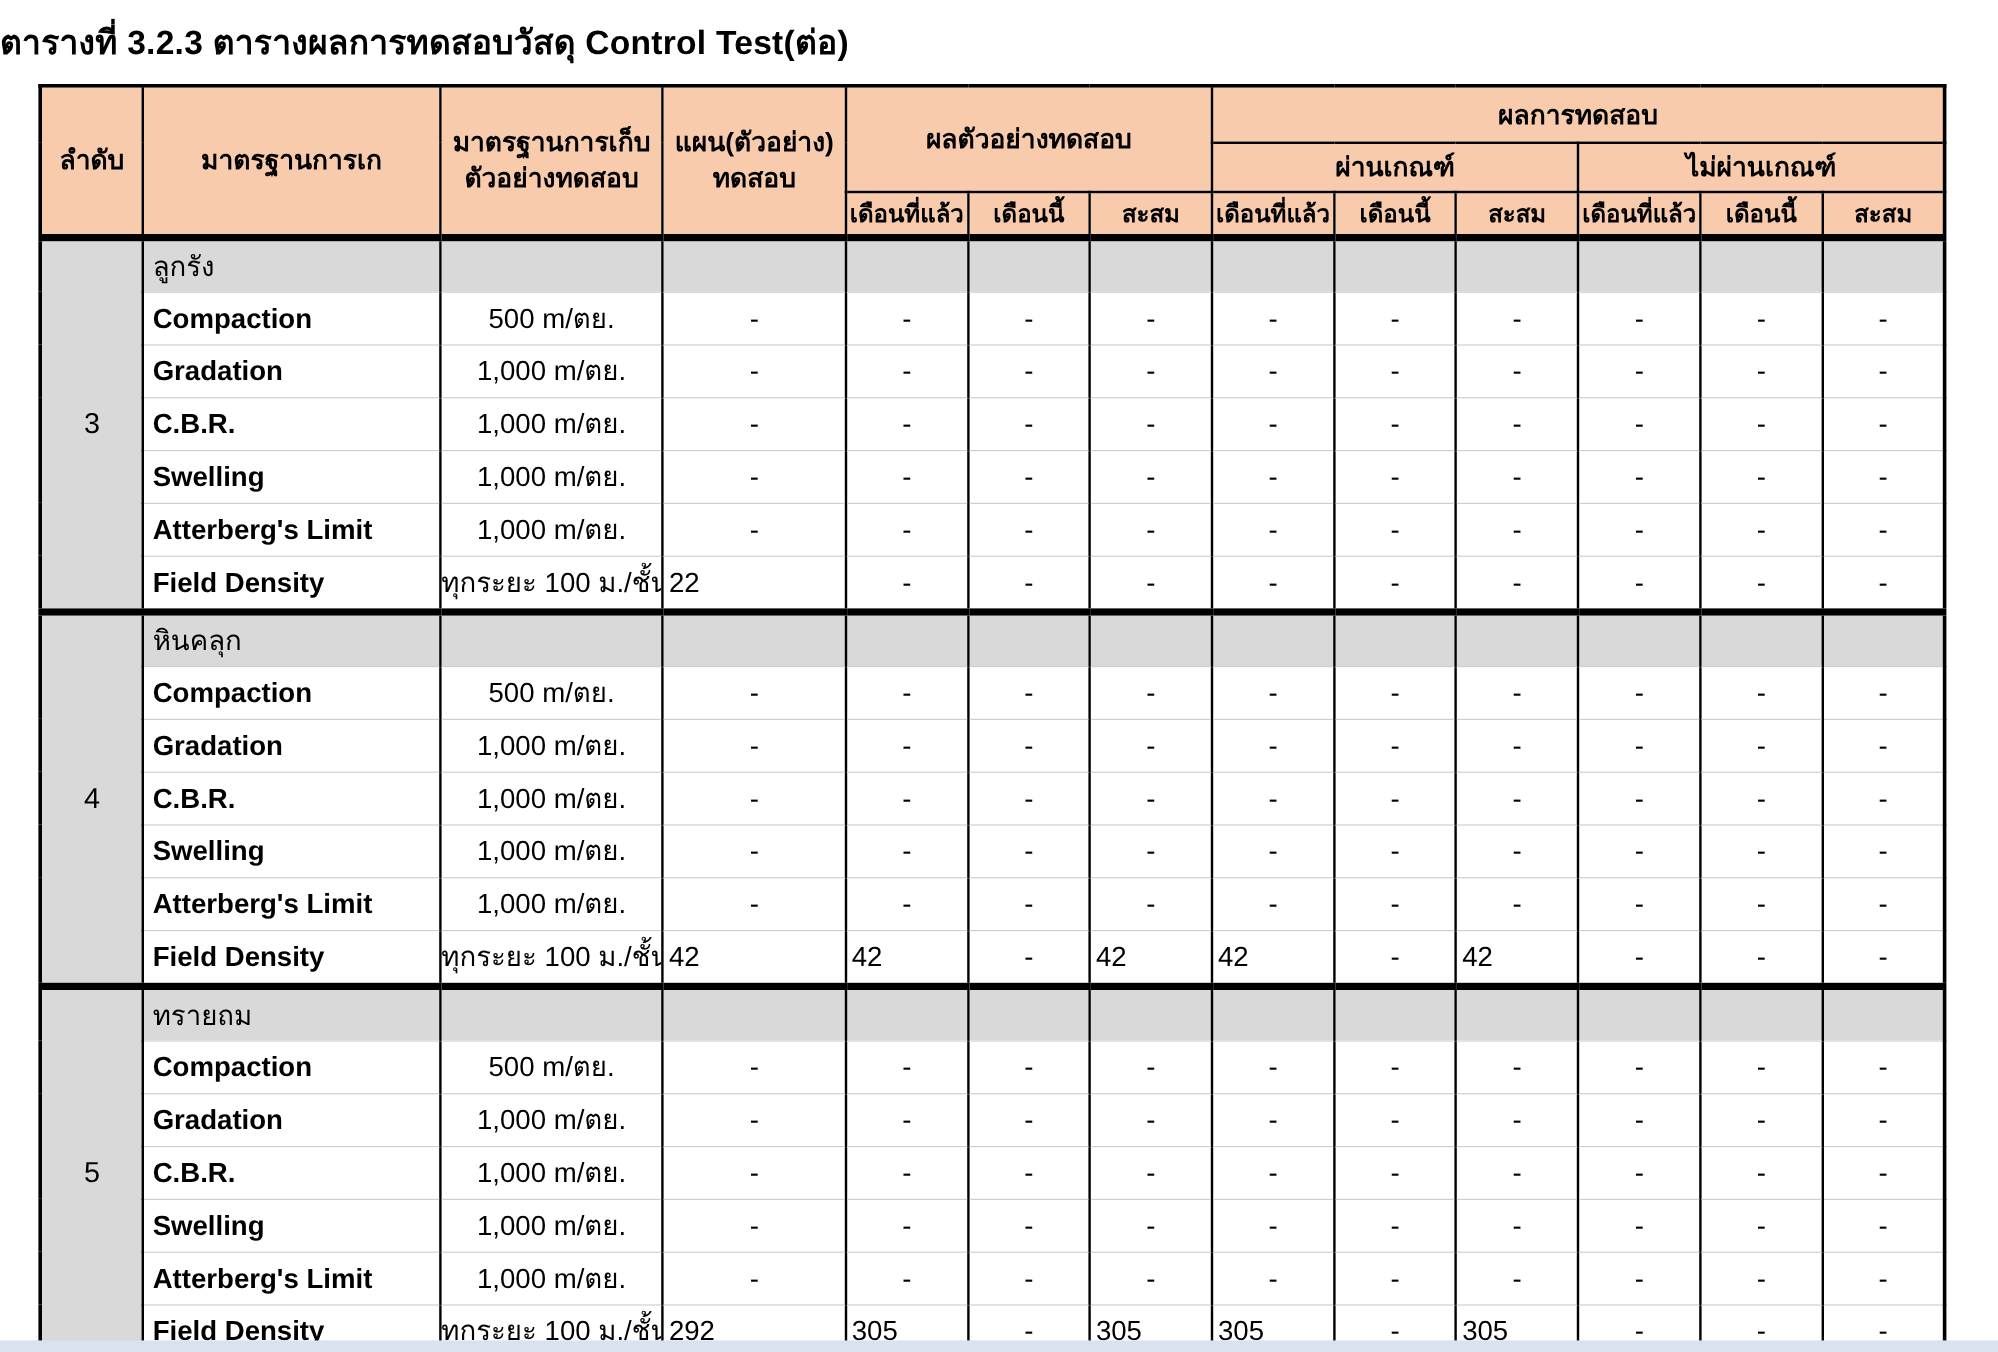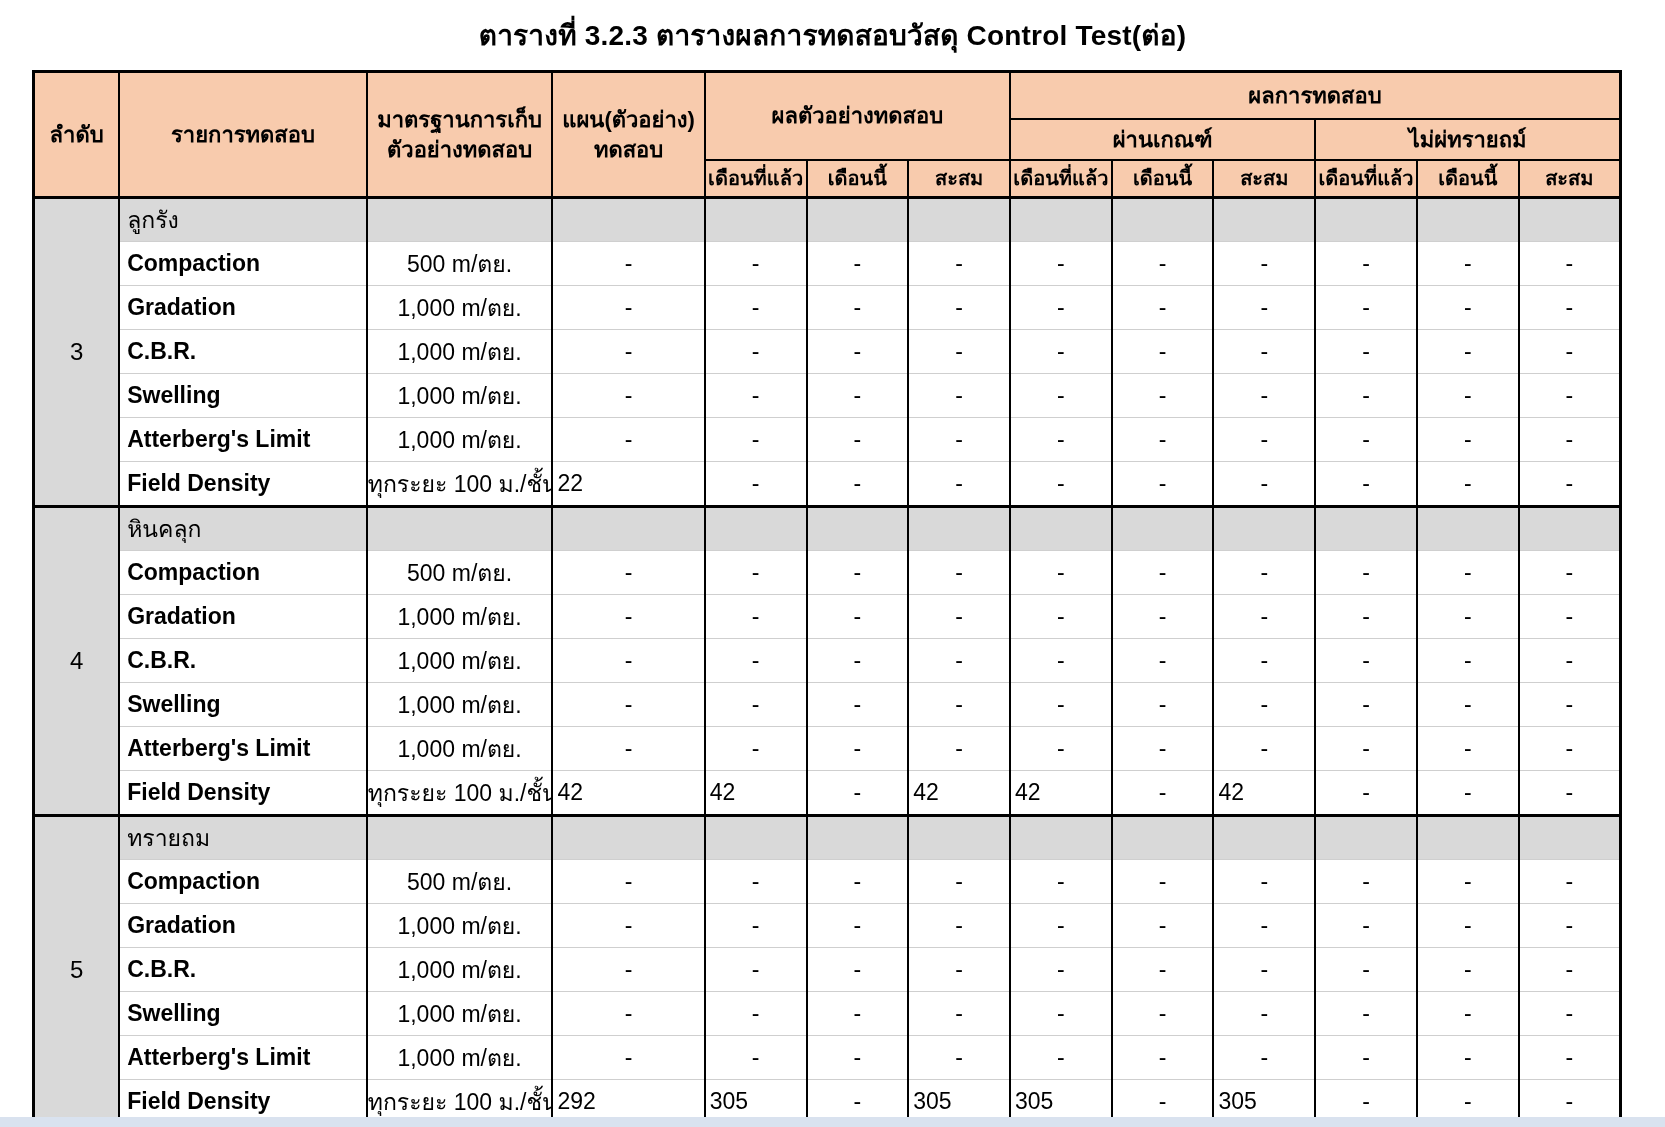--- a/index.html
+++ b/index.html
@@ -1,21 +1,21 @@
 <!DOCTYPE html>
 <html><head>
 <meta charset="utf-8">
 <style>
   html,body { margin:0; padding:0; background:#ffffff; }
   body {
     width:1665px; height:1127px; position:relative; overflow:hidden;
     font-family:"Liberation Sans", sans-serif; color:#000;
   }
   .title {
-    text-align:center; font-weight:bold; font-size:28px;
+    text-align:left; font-weight:bold; font-size:28px;
     padding-top:13px; letter-spacing:0.2px;
   }
   .tbl-wrap { position:absolute; left:32px; top:70px; width:1590px; }
   table {
     width:100%; border-collapse:collapse; table-layout:fixed;
     border:3px solid #000;
   }
   col.c-no   { width:5.4%; }
   col.c-item { width:15.6%; }
   col.c-std  { width:11.7%; }
@@ -33,21 +33,21 @@
   thead tr.r3 th { font-size:20px; border-bottom:3px solid #000; white-space:nowrap; }
   .pre { white-space:pre-line; line-height:1.35; }
 
   tbody td {
     border-left:2px solid #000; border-right:2px solid #000;
     border-top:1.5px solid #cfcfcf;
     font-size:23px; padding:0 4px; vertical-align:middle;
     overflow:hidden; white-space:nowrap; height:43px;
   }
   tbody tr.section-row td {
-    background:#D9D9D9; border-top:3px solid #000000; height:42px;
+    background:#D9D9D9; border-top:6px solid #000000; height:42px;
   }
   tbody td.no-cell {
     background:#ffffff; text-align:center; font-size:24px;
     vertical-align:middle;
   }
   tbody td.mat { text-align:left; padding-left:7px; }
   tbody td.tname { text-align:left; padding-left:7px;font-weight:bold; }
   tbody td.std { text-align:center; }
   tbody td.clip { padding:0; }
   tbody td.num { text-align:left; padding-right:4px; }
@@ -76,31 +76,31 @@
       <col class="c-val">
         <col class="c-val">
         <col class="c-val">
       <col class="c-val">
         <col class="c-val">
         <col class="c-val">
     </colgroup>
     <thead>
       <tr class="r1">
         <th rowspan="3">ลำดับ</th>
-        <th rowspan="3">รายการทดสอบ</th>
+        <th rowspan="3">มาตรฐานการเก</th>
         <th rowspan="3" class="pre">มาตรฐานการเก็บ
 ตัวอย่างทดสอบ</th>
         <th rowspan="3" class="pre">แผน(ตัวอย่าง)
 ทดสอบ</th>
         <th colspan="3" rowspan="2">ผลตัวอย่างทดสอบ</th>
         <th colspan="6">ผลการทดสอบ</th>
       </tr>
       <tr class="r2">
         <th colspan="3">ผ่านเกณฑ์</th>
-        <th colspan="3">ไม่ผ่ทรายถม์</th>
+        <th colspan="3">ไม่ผ่านเกณฑ์</th>
       </tr>
       <tr class="r3">
         <th>เดือนที่แล้ว</th>
         <th>เดือนนี้</th>
         <th>สะสม</th>
         <th>เดือนที่แล้ว</th>
         <th>เดือนนี้</th>
         <th>สะสม</th>
         <th>เดือนที่แล้ว</th>
         <th>เดือนนี้</th>

